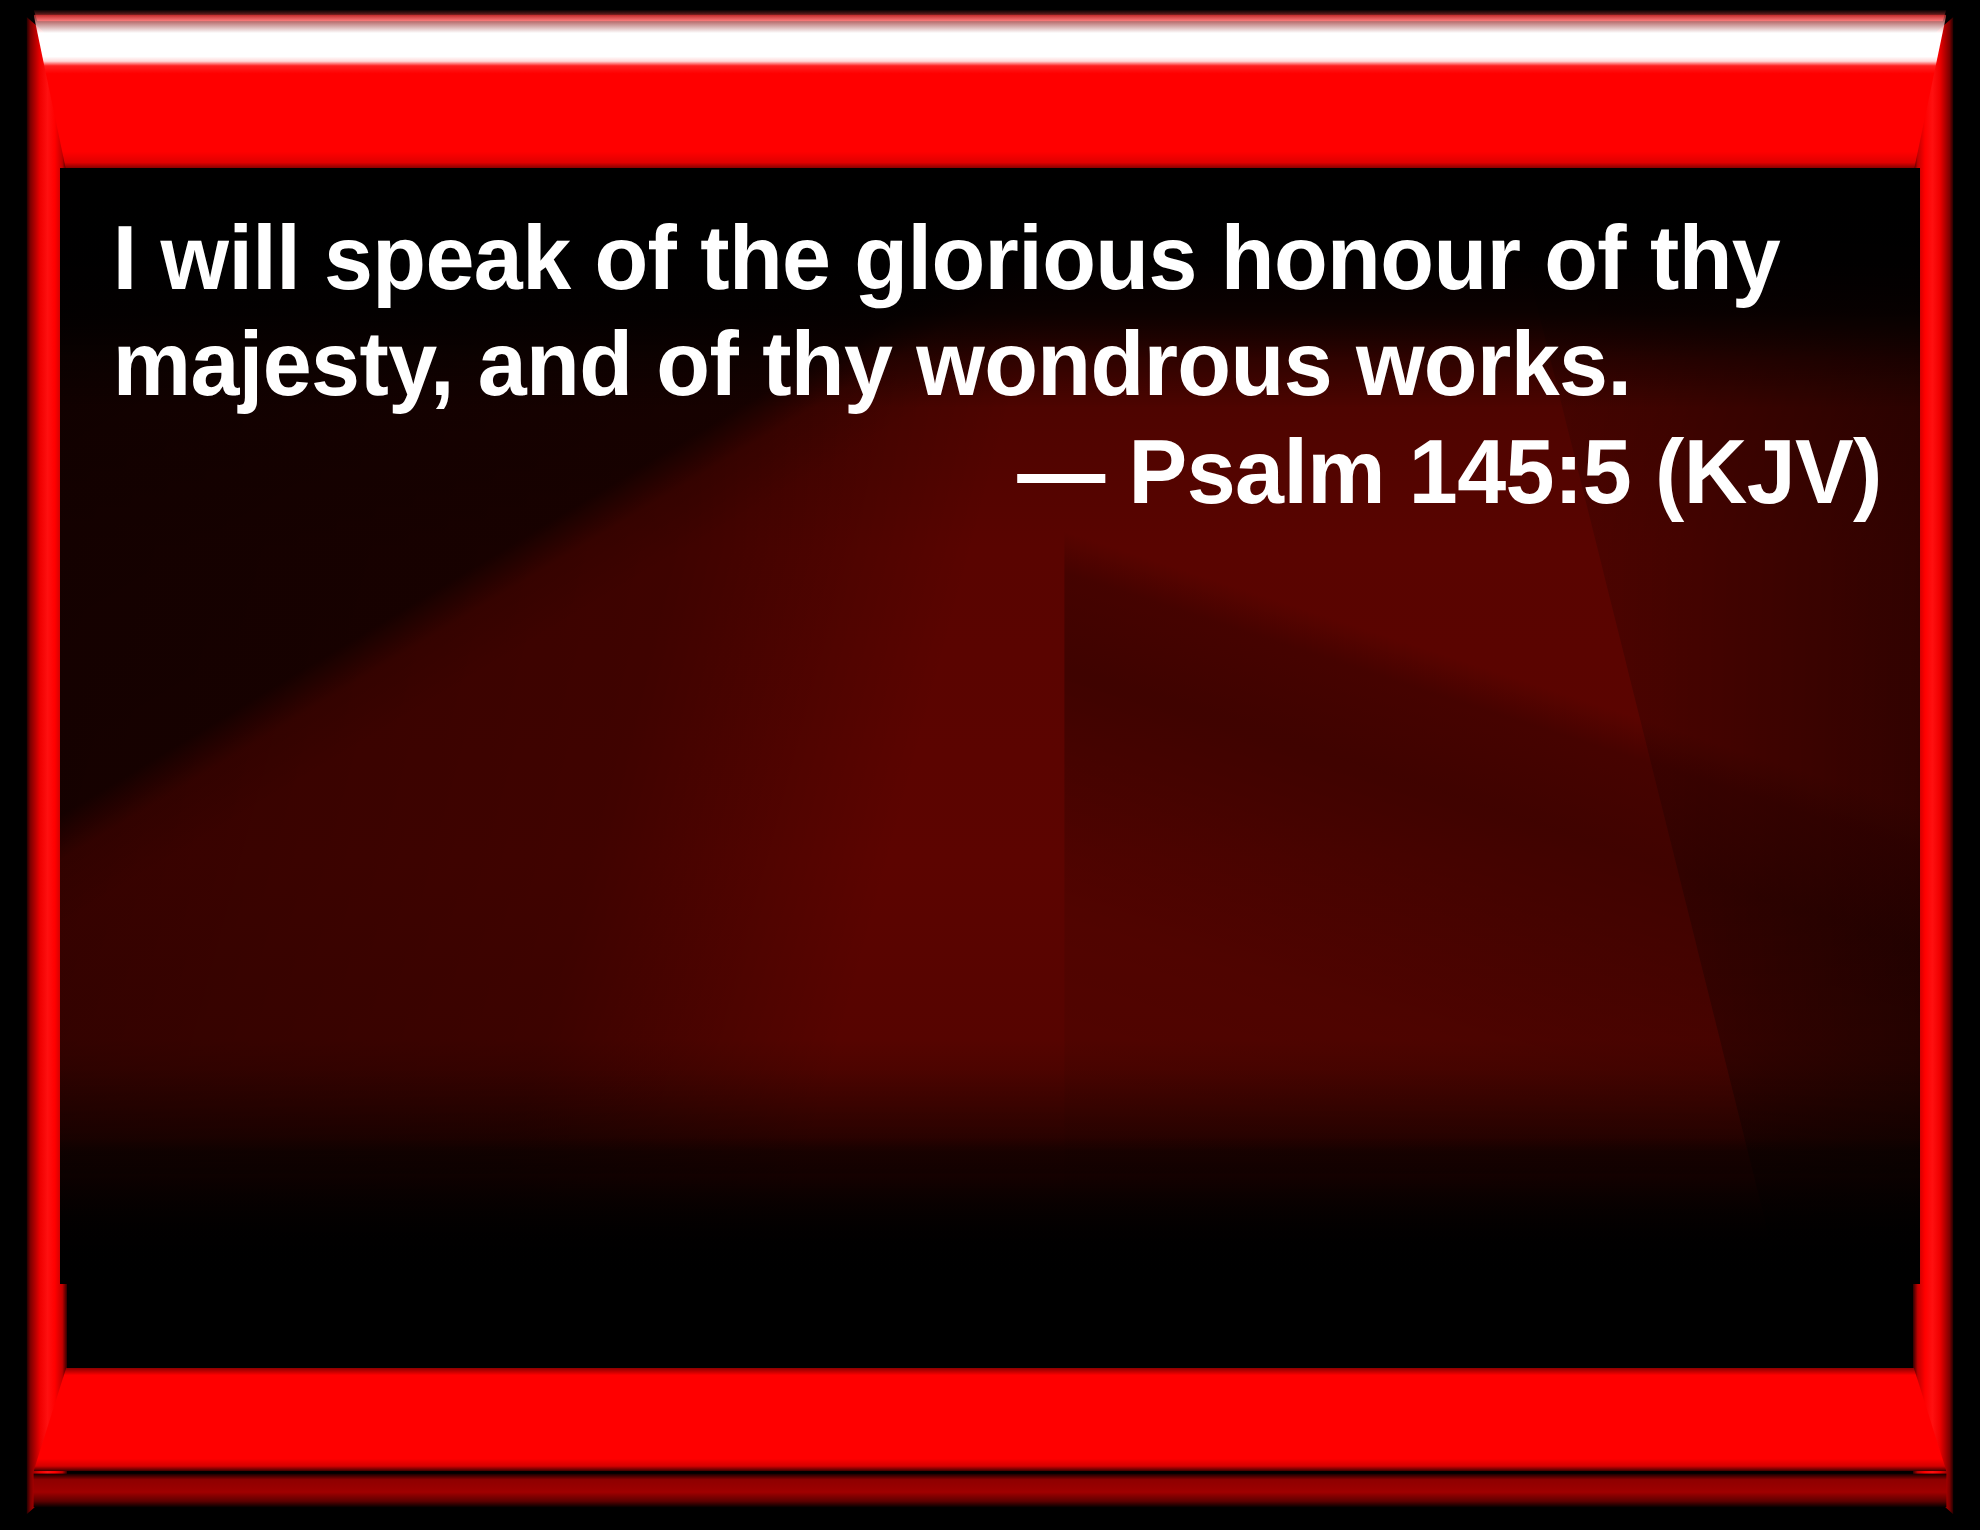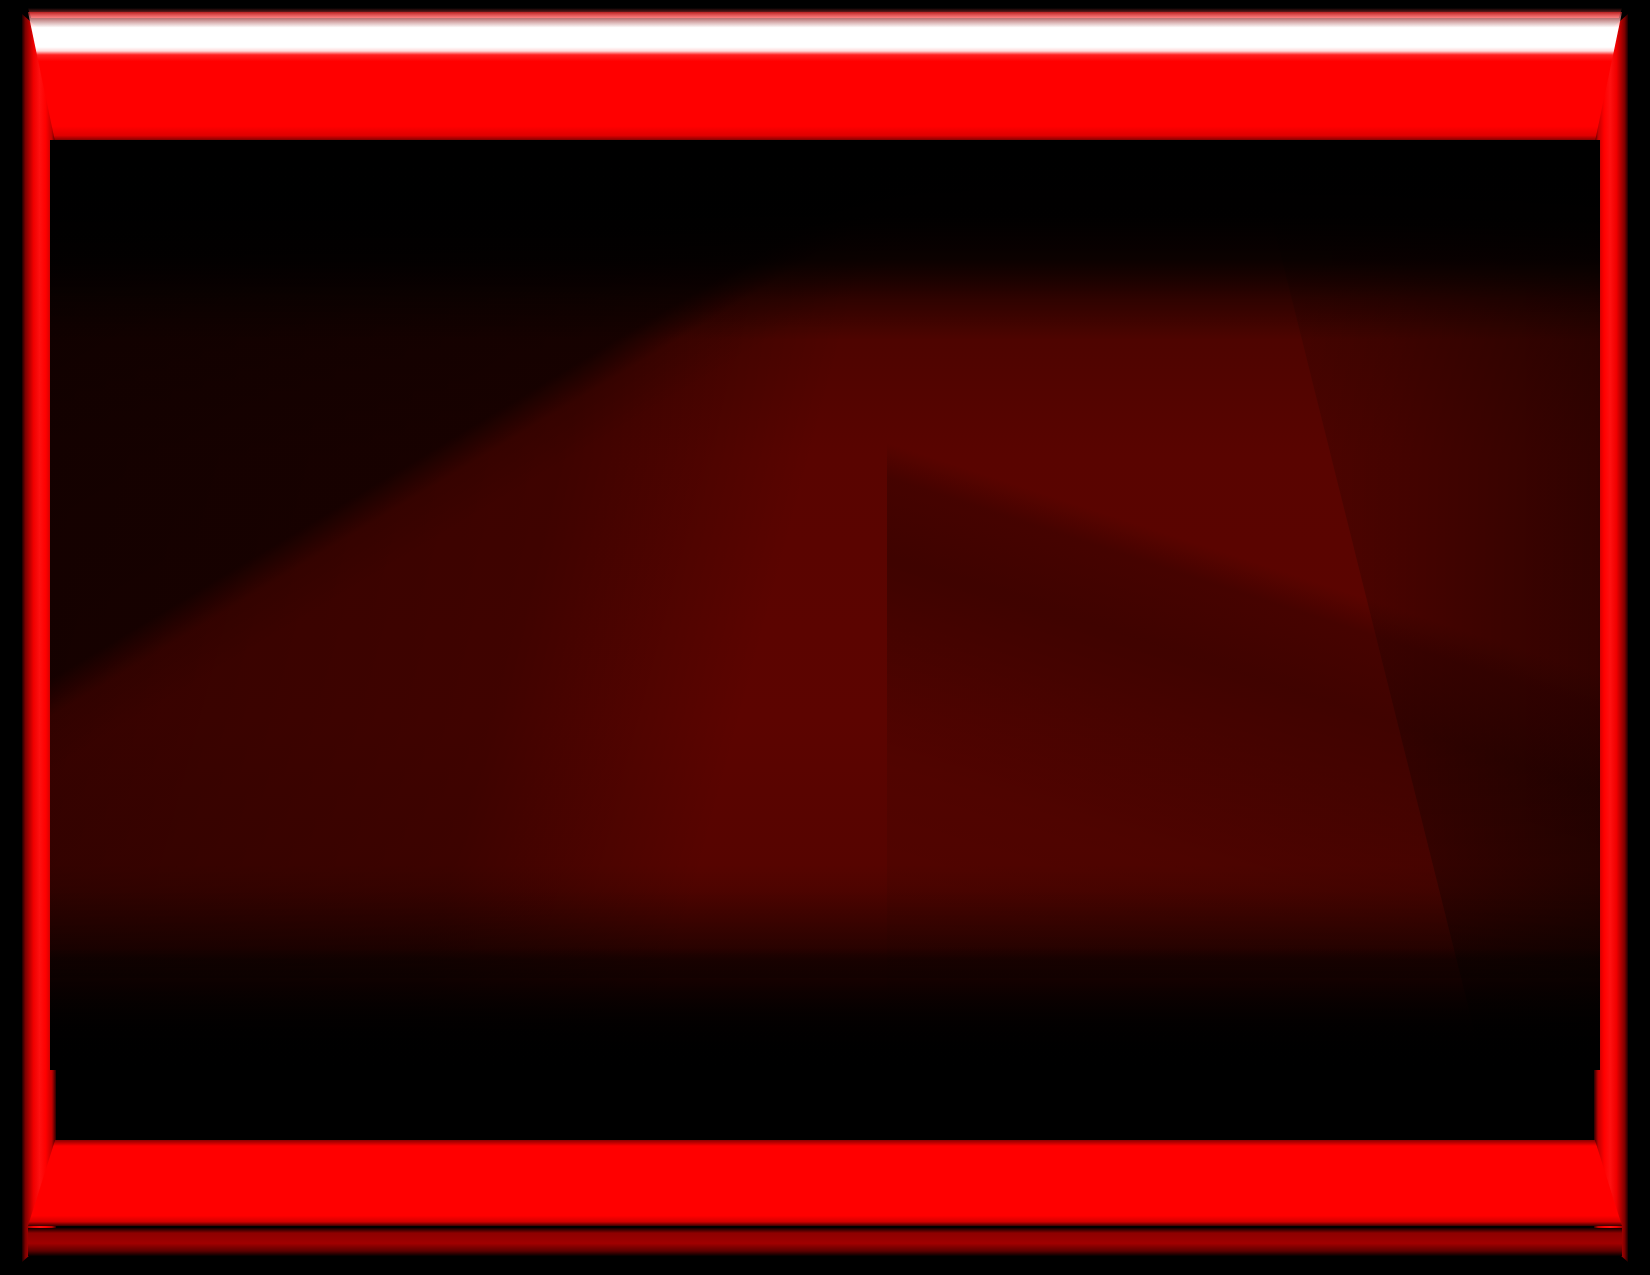--- a/index.html
+++ b/index.html
@@ -279,15 +279,20 @@
   <div class="screen">
     <div class="screen-base"></div>
     <div class="cone-left-soft"></div>
     <div class="cone-left"></div>
     <div class="cone-right"></div>
     <div class="cone-right-edge"></div>
     <div class="screen-topshade"></div>
     <div class="screen-band"></div>
     <div class="screen-botshade"></div>
 
+    <div class="verse-block">
+      <div class="verse-line">I will speak of the glorious honour of thy</div>
+      <div class="verse-line">majesty, and of thy wondrous works.</div>
+      <div class="verse-ref">— Psalm 145:5 (KJV)</div>
+    </div>
   </div>
 
 </div>
 
 </body></html>

